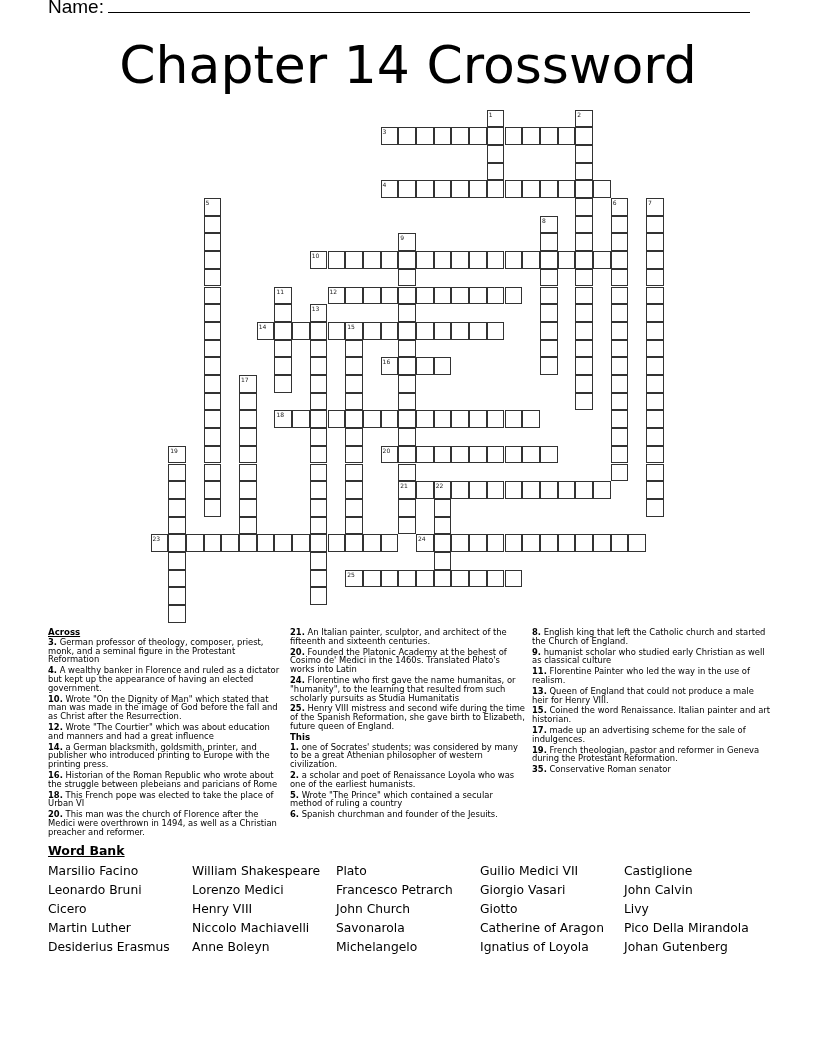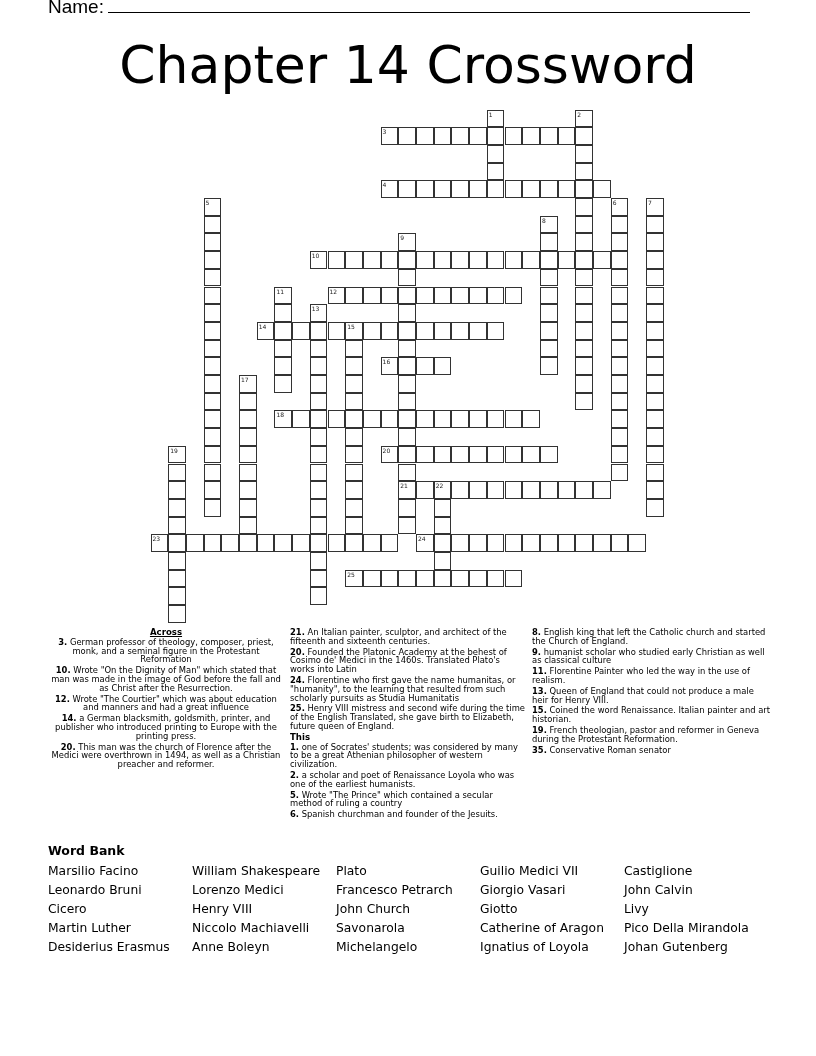--- a/index.html
+++ b/index.html
@@ -8,24 +8,24 @@
   .name-line .rule { display:inline-block; width:642px; border-bottom:1px solid #000; height:16px; vertical-align:baseline; margin-left:4px; }
   .title { position:absolute; left:0; width:816px; top:30px; text-align:center; font-family:"DejaVu Sans", sans-serif; font-size:52px; line-height:70px; }
   #grid { position:absolute; left:0; top:0; width:816px; height:640px; }
   .cell { position:absolute; width:17.7px; height:17.7px; box-sizing:border-box; border:1px solid #333; background:#fff; margin-left:-0.5px; margin-top:-0.5px; }
   .cell .num { position:absolute; left:1px; top:0; font-size:6px; line-height:7px; color:#222; }
   .clues { position:absolute; top:628px; font-size:8.4px; line-height:8.8px; }
   .clues .clue { margin-bottom:2px; }
   .clues .clue b { font-weight:bold; }
   .clues .head { font-weight:bold; text-decoration:underline; font-size:8.6px; margin-bottom:1px; }
   .clues .head.plain { text-decoration:none; }
-  .col1 { left:48px; width:236px;text-align:center; }
+  .col1 { left:48px; width:236px; }
   .col2 { left:290px; width:236px; }
   .col3 { left:532px; width:240px; }
-  .wb-head { position:absolute; left:48px; top:843px; font-weight:bold; font-size:12.5px; }
+  .wb-head { position:absolute; left:48px; top:843px; font-weight:bold; text-decoration:underline; font-size:12.5px; }
   .wb { position:absolute; top:862px; font-size:12.3px; line-height:19px; }
   .wb div { white-space:nowrap; }
 </style>
 </head>
 <body>
 
 <div class="name-line">
   <span>Name:</span><span class="rule"></span>
 </div>
 
@@ -362,44 +362,48 @@
     <div class="cell" style="left: 416.5px; top: 570.2px;"></div>
     <div class="cell" style="left: 451.9px; top: 570.2px;"></div>
     <div class="cell" style="left: 469.6px; top: 570.2px;"></div>
     <div class="cell" style="left: 487.3px; top: 570.2px;"></div>
     <div class="cell" style="left: 505px; top: 570.2px;"></div>
   </div>
 
 <div class="clues col1">
   <div class="head">Across</div>
   <div class="clue"><b>3.</b> <span>German professor of theology, composer, priest, monk, and a seminal figure in the Protestant Reformation</span></div>
+  <div class="clue"><b>4.</b> <span>A wealthy banker in Florence and ruled as a dictator but kept up the appearance of having an elected government.</span></div>
   <div class="clue"><b>10.</b> <span>Wrote "On the Dignity of Man" which stated that man was made in the image of God before the fall and as Christ after the Resurrection.</span></div>
   <div class="clue"><b>12.</b> <span>Wrote "The Courtier" which was about education and manners and had a great influence</span></div>
   <div class="clue"><b>14.</b> <span>a German blacksmith, goldsmith, printer, and publisher who introduced printing to Europe with the printing press.</span></div>
+  <div class="clue"><b>16.</b> <span>Historian of the Roman Republic who wrote about the struggle between plebeians and paricians of Rome</span></div>
+  <div class="clue"><b>18.</b> <span>This French pope was elected to take the place of Urban VI</span></div>
   <div class="clue"><b>20.</b> <span>This man was the church of Florence after the Medici were overthrown in 1494, as well as a Christian preacher and reformer.</span></div>
 </div>
 
 <div class="clues col2">
   <div class="clue"><b>21.</b> <span>An Italian painter, sculptor, and architect of the fifteenth and sixteenth centuries.</span></div>
   <div class="clue"><b>20.</b> <span>Founded the Platonic Academy at the behest of Cosimo de' Medici in the 1460s. Translated Plato's works into Latin</span></div>
   <div class="clue"><b>24.</b> <span>Florentine who first gave the name humanitas, or "humanity", to the learning that resulted from such scholarly pursuits as Studia Humanitatis</span></div>
-  <div class="clue"><b>25.</b> <span>Henry VIII mistress and second wife during the time of the English Translated, she gave birth to Elizabeth, future queen of England.</span></div>
+  <div class="clue"><b>25.</b> <span>Henry VIII mistress and second wife during the time of the Spanish Reformation, she gave birth to Elizabeth, future queen of England.</span></div>
   <div class="head plain">This</div>
   <div class="clue"><b>1.</b> <span>one of Socrates' students; was considered by many to be a great Athenian philosopher of western civilization.</span></div>
   <div class="clue"><b>2.</b> <span>a scholar and poet of Renaissance Loyola who was one of the earliest humanists.</span></div>
   <div class="clue"><b>5.</b> <span>Wrote "The Prince" which contained a secular method of ruling a country</span></div>
   <div class="clue"><b>6.</b> <span>Spanish churchman and founder of the Jesuits.</span></div>
 </div>
 
 <div class="clues col3">
   <div class="clue"><b>8.</b> <span>English king that left the Catholic church and started the Church of England.</span></div>
   <div class="clue"><b>9.</b> <span>humanist scholar who studied early Christian as well as classical culture</span></div>
   <div class="clue"><b>11.</b> <span>Florentine Painter who led the way in the use of realism.</span></div>
   <div class="clue"><b>13.</b> <span>Queen of England that could not produce a male heir for Henry VIII.</span></div>
   <div class="clue"><b>15.</b> <span>Coined the word Renaissance. Italian painter and art historian.</span></div>
+  <div class="clue"><b>17.</b> <span>made up an advertising scheme for the sale of indulgences.</span></div>
   <div class="clue"><b>19.</b> <span>French theologian, pastor and reformer in Geneva during the Protestant Reformation.</span></div>
   <div class="clue"><b>35.</b> <span>Conservative Roman senator</span></div>
 </div>
 
 <div class="wb-head">Word Bank</div>
 <div class="wb" style="left:48px">
   <div>Marsilio Facino</div>
   <div>Leonardo Bruni</div>
   <div>Cicero</div>
   <div>Martin Luther</div>

